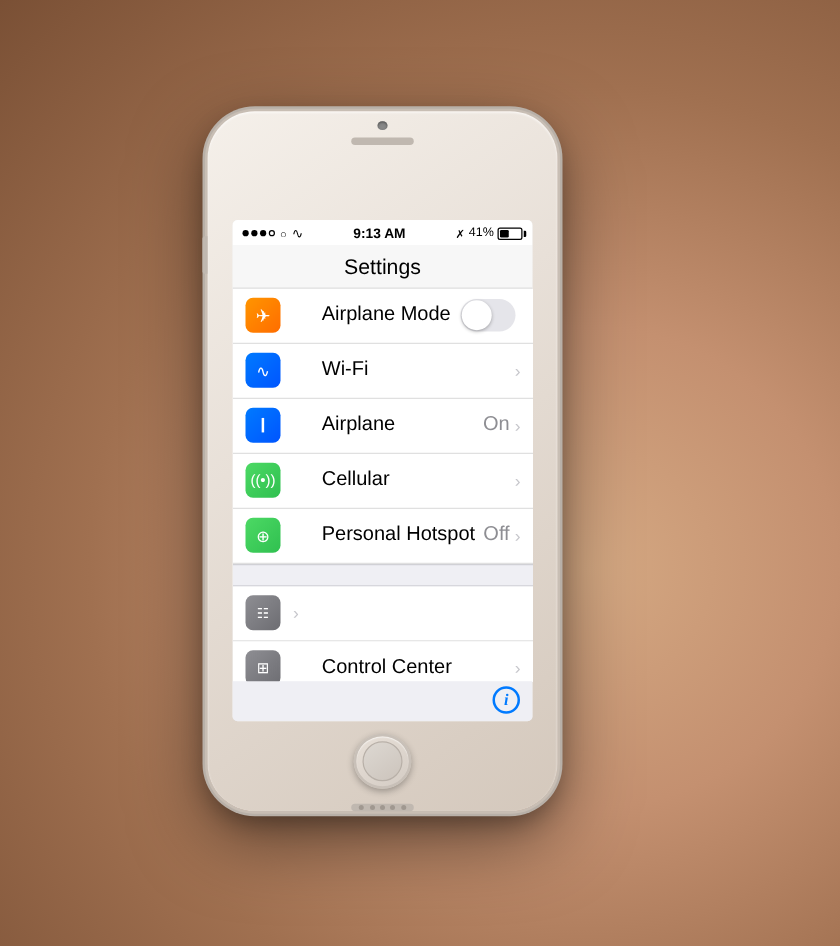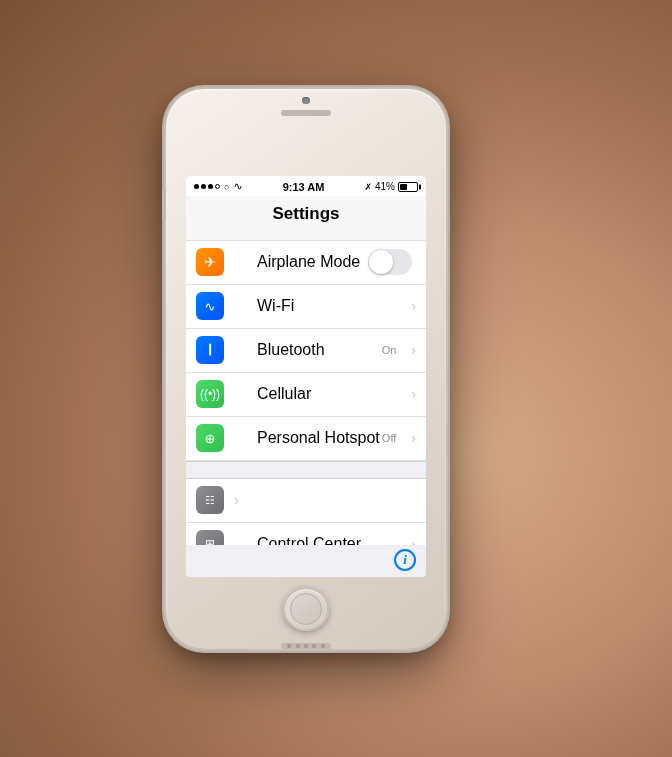--- a/index.html
+++ b/index.html
@@ -148,22 +148,22 @@
       width: 41%;
       height: 100%;
       background: #000;
       border-radius: 1px;
     }
 
     
     .page-title {
       text-align: center;
       font-size: 17px;
-      font-weight: 700;
-      padding: 8px 0 16px;
+      font-weight: 400;
+      padding: 8px 0 6px;
       background: #f7f7f7;
       border-bottom: 1px solid #e0e0e0;
       color: #000;
     }
 
     
     .settings-list {
       background: #fff;
       overflow-y: auto;
       flex: 1;
@@ -199,23 +199,23 @@
     }
 
     .row-label {
       flex: 1;
       font-size: 16px;
       color: #000;
       margin-left: 23px;
     }
 
     .row-value {
-      font-size: 11px;
+      font-size: 16px;
       color: #8e8e93;
-      margin-right: 15px;
+      margin-right: 4px;
     }
 
     .row-chevron {
       color: #c7c7cc;
       font-size: 14px;
       font-weight: 300;
     }
 
     
     .toggle {
@@ -401,21 +401,21 @@
             <span style="color:white; font-size:13px;">∿</span>
           </div>
           <span class="row-label">Wi-Fi</span>
           <span class="row-chevron">›</span>
         </div>
 
         <div class="settings-row">
           <div class="row-icon icon-bluetooth">
             <span style="color:white; font-size:15px; font-weight:bold;">𐌉</span>
           </div>
-          <span class="row-label">Bluetooth</span>
+          <span class="row-label">Airplane</span>
           <span class="row-value">On</span>
           <span class="row-chevron">›</span>
         </div>
 
         <div class="settings-row">
           <div class="row-icon icon-cellular">
             <span style="color:white; font-size:12px;">((•))</span>
           </div>
           <span class="row-label">Cellular</span>
           <span class="row-chevron">›</span>

